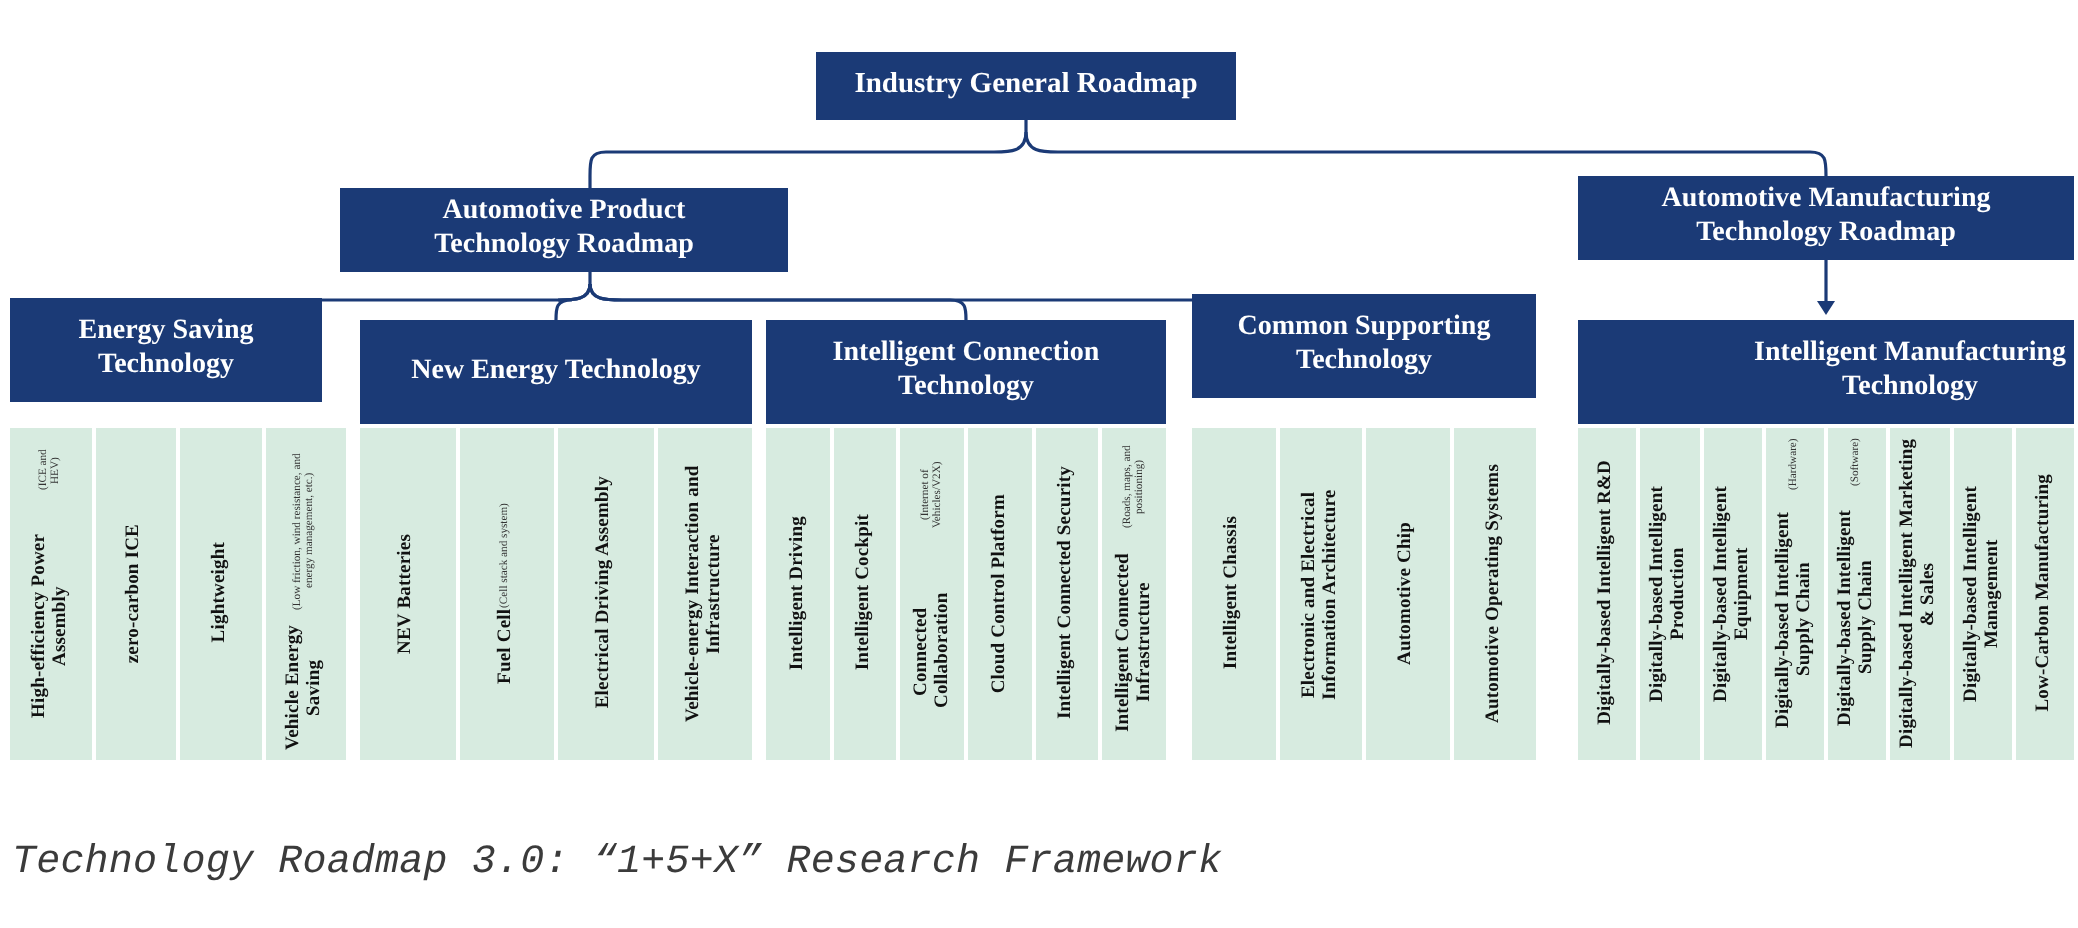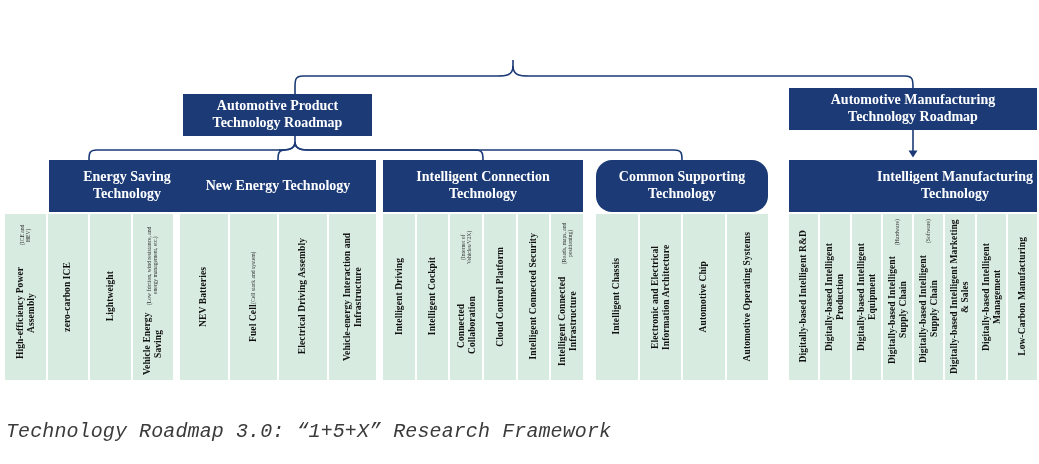--- a/index.html
+++ b/index.html
@@ -46,37 +46,37 @@
     box-sizing: border-box;
     padding: 2px 4px;
   }
 
   #box-root {
     left: 408px; top: 26px;
     width: 210px; height: 34px;
     font-size: 14.5px;
   }
   #box-product {
-    left: 183px; top: 94px;
-    width: 189px; height: 42px;
+    left: 170px; top: 94px;
+    width: 224px; height: 42px;
     font-size: 14px;
   }
   #box-manufacturing {
     left: 789px; top: 88px;
     width: 248px; height: 42px;
     font-size: 14px;
   }
 
   .group-header {
     font-size: 14px;
   }
-  #hdr-energy-saving      { left: 5px;   top: 160px; width: 156px; height: 52px; margin-left: 44px; }
+  #hdr-energy-saving      { left: 5px;   top: 149px; width: 156px; height: 52px; }
   #hdr-new-energy         { left: 180px; top: 160px; width: 196px; height: 52px; }
   #hdr-intelligent-conn   { left: 383px; top: 160px; width: 200px; height: 52px; }
-  #hdr-common-supporting  { left: 596px; top: 160px; width: 172px; height: 52px; border-radius: 16px; }
+  #hdr-common-supporting  { left: 596px; top: 147px; width: 172px; height: 52px; }
   #hdr-intelligent-manuf  { left: 789px; top: 160px; width: 248px; height: 52px; justify-content: flex-end; }
 
   
   .col-group {
     position: absolute;
     top: 214px;
     height: 166px;
     display: flex;
     background: #ffffff;
   }
@@ -172,20 +172,23 @@
       <path d="M295,142 C295,150 287,150 279,150 L97,150 C89,150 89,154 89,160"></path>
       <path d="M295,142 C295,150 287,150 279,150 L286,150 C278,150 278,154 278,160"></path>
       <path d="M295,142 C295,150 303,150 311,150 L475,150 C483,150 483,154 483,160"></path>
       <path d="M295,142 C295,150 303,150 311,150 L674,150 C682,150 682,154 682,160"></path>
 
       <path d="M913,130 L913,155"></path>
       <path d="M908.5,150.5 L913,157.5 L917.5,150.5" fill="#1b3a76" stroke="none"></path>
     </g>
   </svg>
 
+  <div class="navy-box" id="box-root">
+    <span>Industry General Roadmap</span>
+  </div>
 
   <div class="navy-box" id="box-product">
     <span class="ml">Automotive Product<br>Technology Roadmap</span>
   </div>
   <div class="navy-box" id="box-manufacturing">
     <span class="ml">Automotive Manufacturing<br>Technology Roadmap</span>
   </div>
 
   <div class="navy-box group-header" id="hdr-energy-saving">
     <span class="ml">Energy Saving<br>Technology</span>

